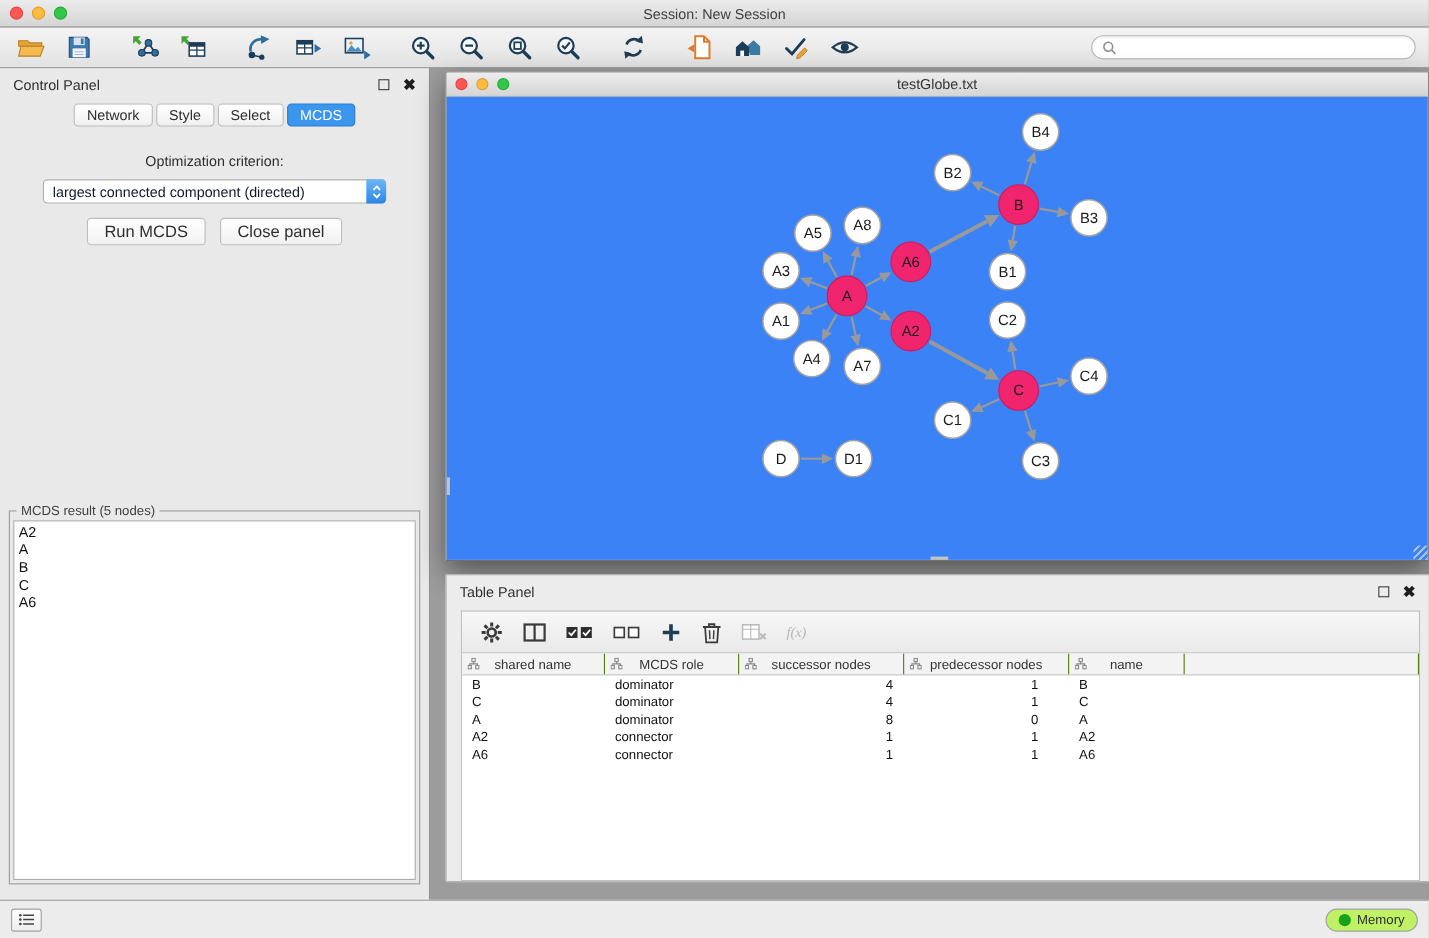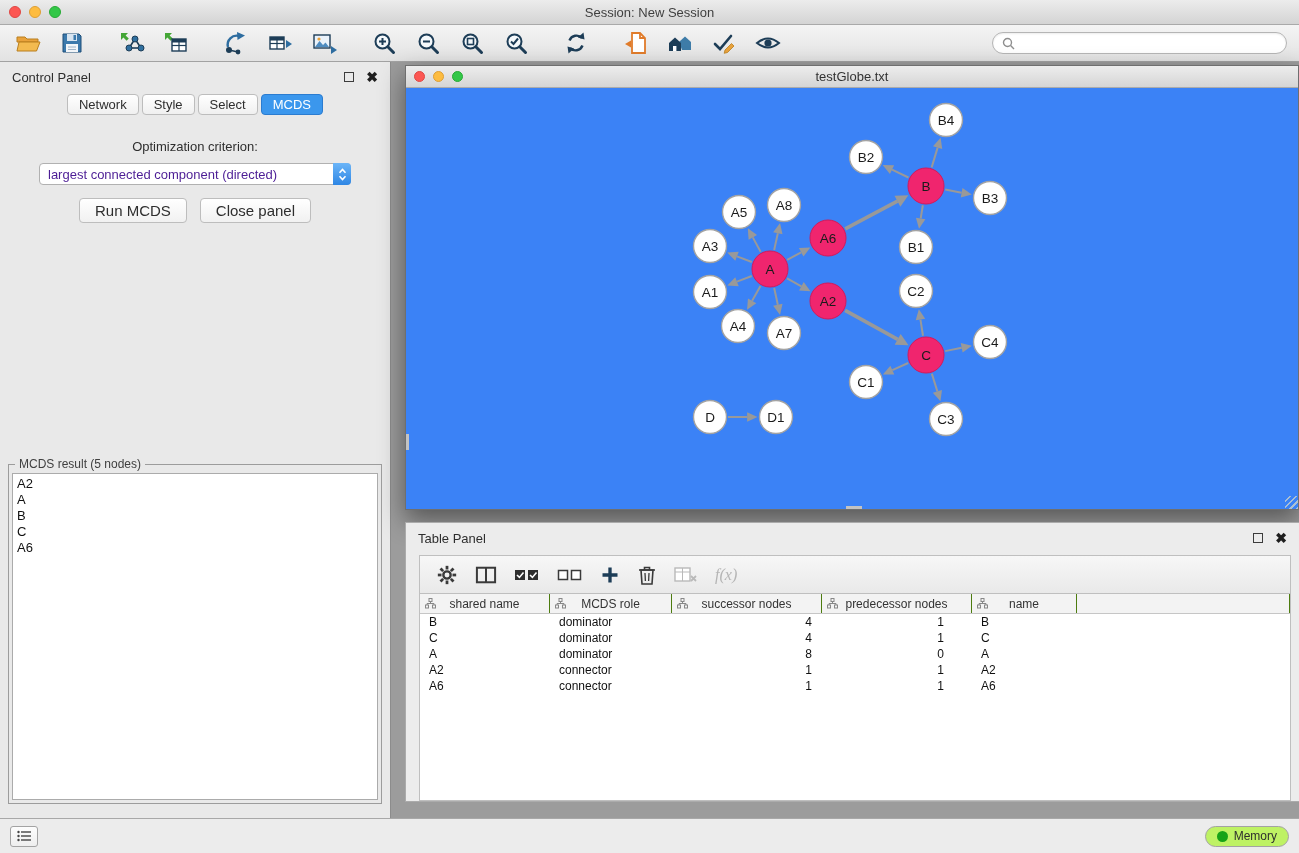--- a/index.html
+++ b/index.html
@@ -32,21 +32,21 @@
   .panel-title { font-size:13px; color:#2E2E2E; }
   .panel-icons { margin-left:auto; display:flex; gap:12px; align-items:center; }
   .float-icon { width:10px; height:10px; border:1.5px solid #3C3C3C; display:inline-block; background:transparent; }
   .close-x { font-size:14px; font-weight:bold; color:#1E1E1E; line-height:1; }
   .cp-tabs { display:flex; justify-content:center; gap:3px; padding:2px 0 10px; }
   .seg-tab { font-size:13px; color:#2E2E2E; background:linear-gradient(#FFFFFF,#F0F0F0); border:1px solid #BDBDBD; border-radius:4px; padding:2px 11px; cursor:default; }
   .seg-tab.active { background:#3B97ED; border-color:#2B7CD0; color:#fff; }
   .cp-body { display:flex; flex-direction:column; align-items:center; }
   .opt-label { font-size:13px; color:#2E2E2E; margin:14px 0 9px; }
   .dropdown { width:312px; height:22px; background:#fff; border:1px solid #B1B1B1; border-radius:4px; display:flex; align-items:center; }
-  .dropdown .value { font-size:13px; color:#4c1d95; padding-left:8px; flex:1; white-space:nowrap; overflow:hidden; }
+  .dropdown .value { font-size:13px; color:#0f172a; padding-left:8px; flex:1; white-space:nowrap; overflow:hidden; }
   .dd-stepper { width:18px; height:22px; margin-right:-1px; border-radius:0 4px 4px 0; background:linear-gradient(#6BB5F8,#2E86E4); display:flex; align-items:center; justify-content:center; }
   .cp-buttons { display:flex; gap:13px; margin-top:13px; }
   .btn { font-size:15px; color:#2E2E2E; background:linear-gradient(#FFFFFF,#F1F1F1); border:1px solid #BDBDBD; border-radius:4px; padding:3px 15px; cursor:default; }
 
   .result-box { margin:auto 8px 14px 8px; align-self:stretch; height:340px; border:1px solid #9C9C9C; position:relative; padding:8px 3px 3px 3px; }
   .result-legend { position:absolute; top:-8px; left:6px; background:#E9E9E9; font-size:12px; color:#404040; padding:0 4px; }
   .result-list { background:#fff; border:1px solid #ABABAB; height:100%; overflow:auto; padding:2px 4px; }
   .result-item { font-size:13px; color:#111; line-height:16px; }
 
   
@@ -59,21 +59,21 @@
   .net-title { position:absolute; left:0; right:0; text-align:center; font-size:13px; color:#333; }
   .net-canvas { flex:1; position:relative; overflow:hidden; background:#3b82f6; }
   .scroll-nub-left { position:absolute; left:0; top:346px; width:3px; height:16px; background:#C3C3C3; }
   .scroll-nub-bottom { position:absolute; bottom:0; left:440px; width:16px; height:3px; background:#C3C3C3; }
   .resize-grip { position:absolute; right:0; bottom:0; width:13px; height:13px; background:repeating-linear-gradient(135deg, transparent 0 3px, #A9BFD4 3px 4.5px); }
 
   .table-panel { margin-top:12px; flex:1; background:#ECECEC; border:1px solid #ABABAB; border-right:none; display:flex; flex-direction:column; min-height:0; }
   .tp-body { flex:1; display:flex; flex-direction:column; margin:2px 8px 0 13px; min-height:0; }
   .table-toolbar { flex:0 0 38px; background:linear-gradient(#F7F7F7,#E9E9E9); border:1px solid #BFBFBF; border-bottom:none; display:flex; align-items:center; gap:17px; padding:0 16px; }
   .ttbtn { display:flex; align-items:center; justify-content:center; cursor:default; }
-  .fx-label { font-size:16px; font-style:italic; font-family:"Liberation Serif",serif; color:#B5B5B5; }
+  .fx-label { font-size:13px; font-style:italic; font-family:"Liberation Serif",serif; color:#B5B5B5; }
   .data-table { flex:1; background:#fff; border:1px solid #BFBFBF; overflow:hidden; }
   .trow { display:grid; grid-template-columns:130px 122px 150px 150px 105px 1fr; height:16px; align-items:center; }
   .trow.thead { height:20px; background:#F3F3F3; border-bottom:1px solid #C6C6C6; }
   .thcell { position:relative; height:100%; display:flex; align-items:center; justify-content:center; font-size:12px; color:#333; border-right:1px solid #4d7c0f; }
   .thcell .colicon { position:absolute; left:5px; top:4px; }
   .tcell { font-size:12px; color:#111; padding-left:9px; white-space:nowrap; }
   .tcell.num { text-align:right; padding-right:10px; }
   .tcell.num2 { text-align:right; padding-right:28px; }
   .tp-tabs { flex:0 0 30px; display:flex; justify-content:center; align-items:center; gap:3px; }
 

